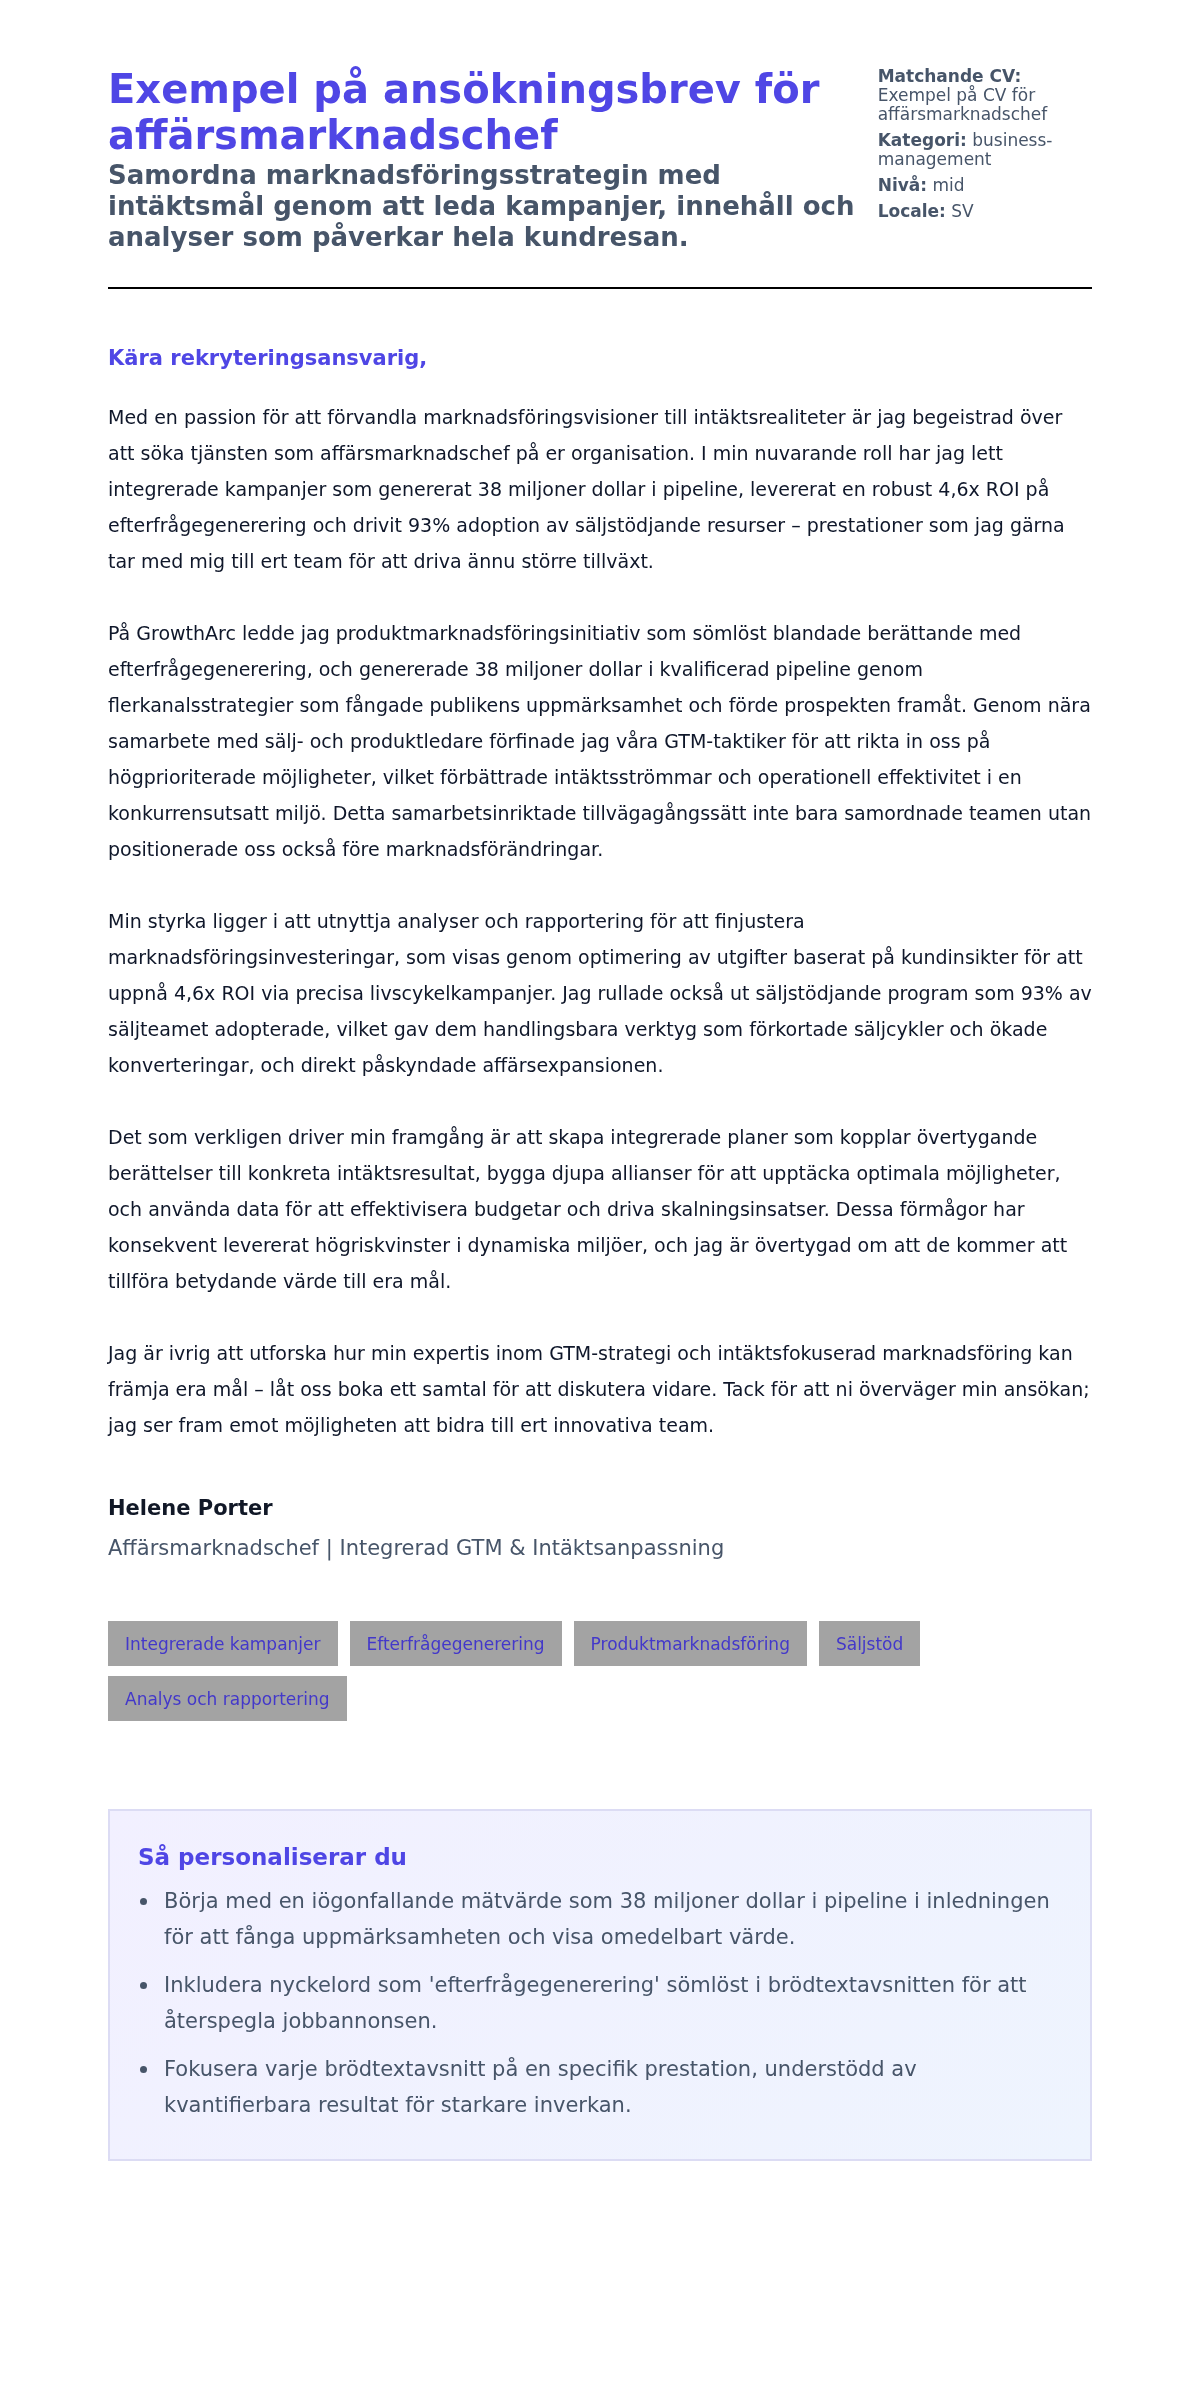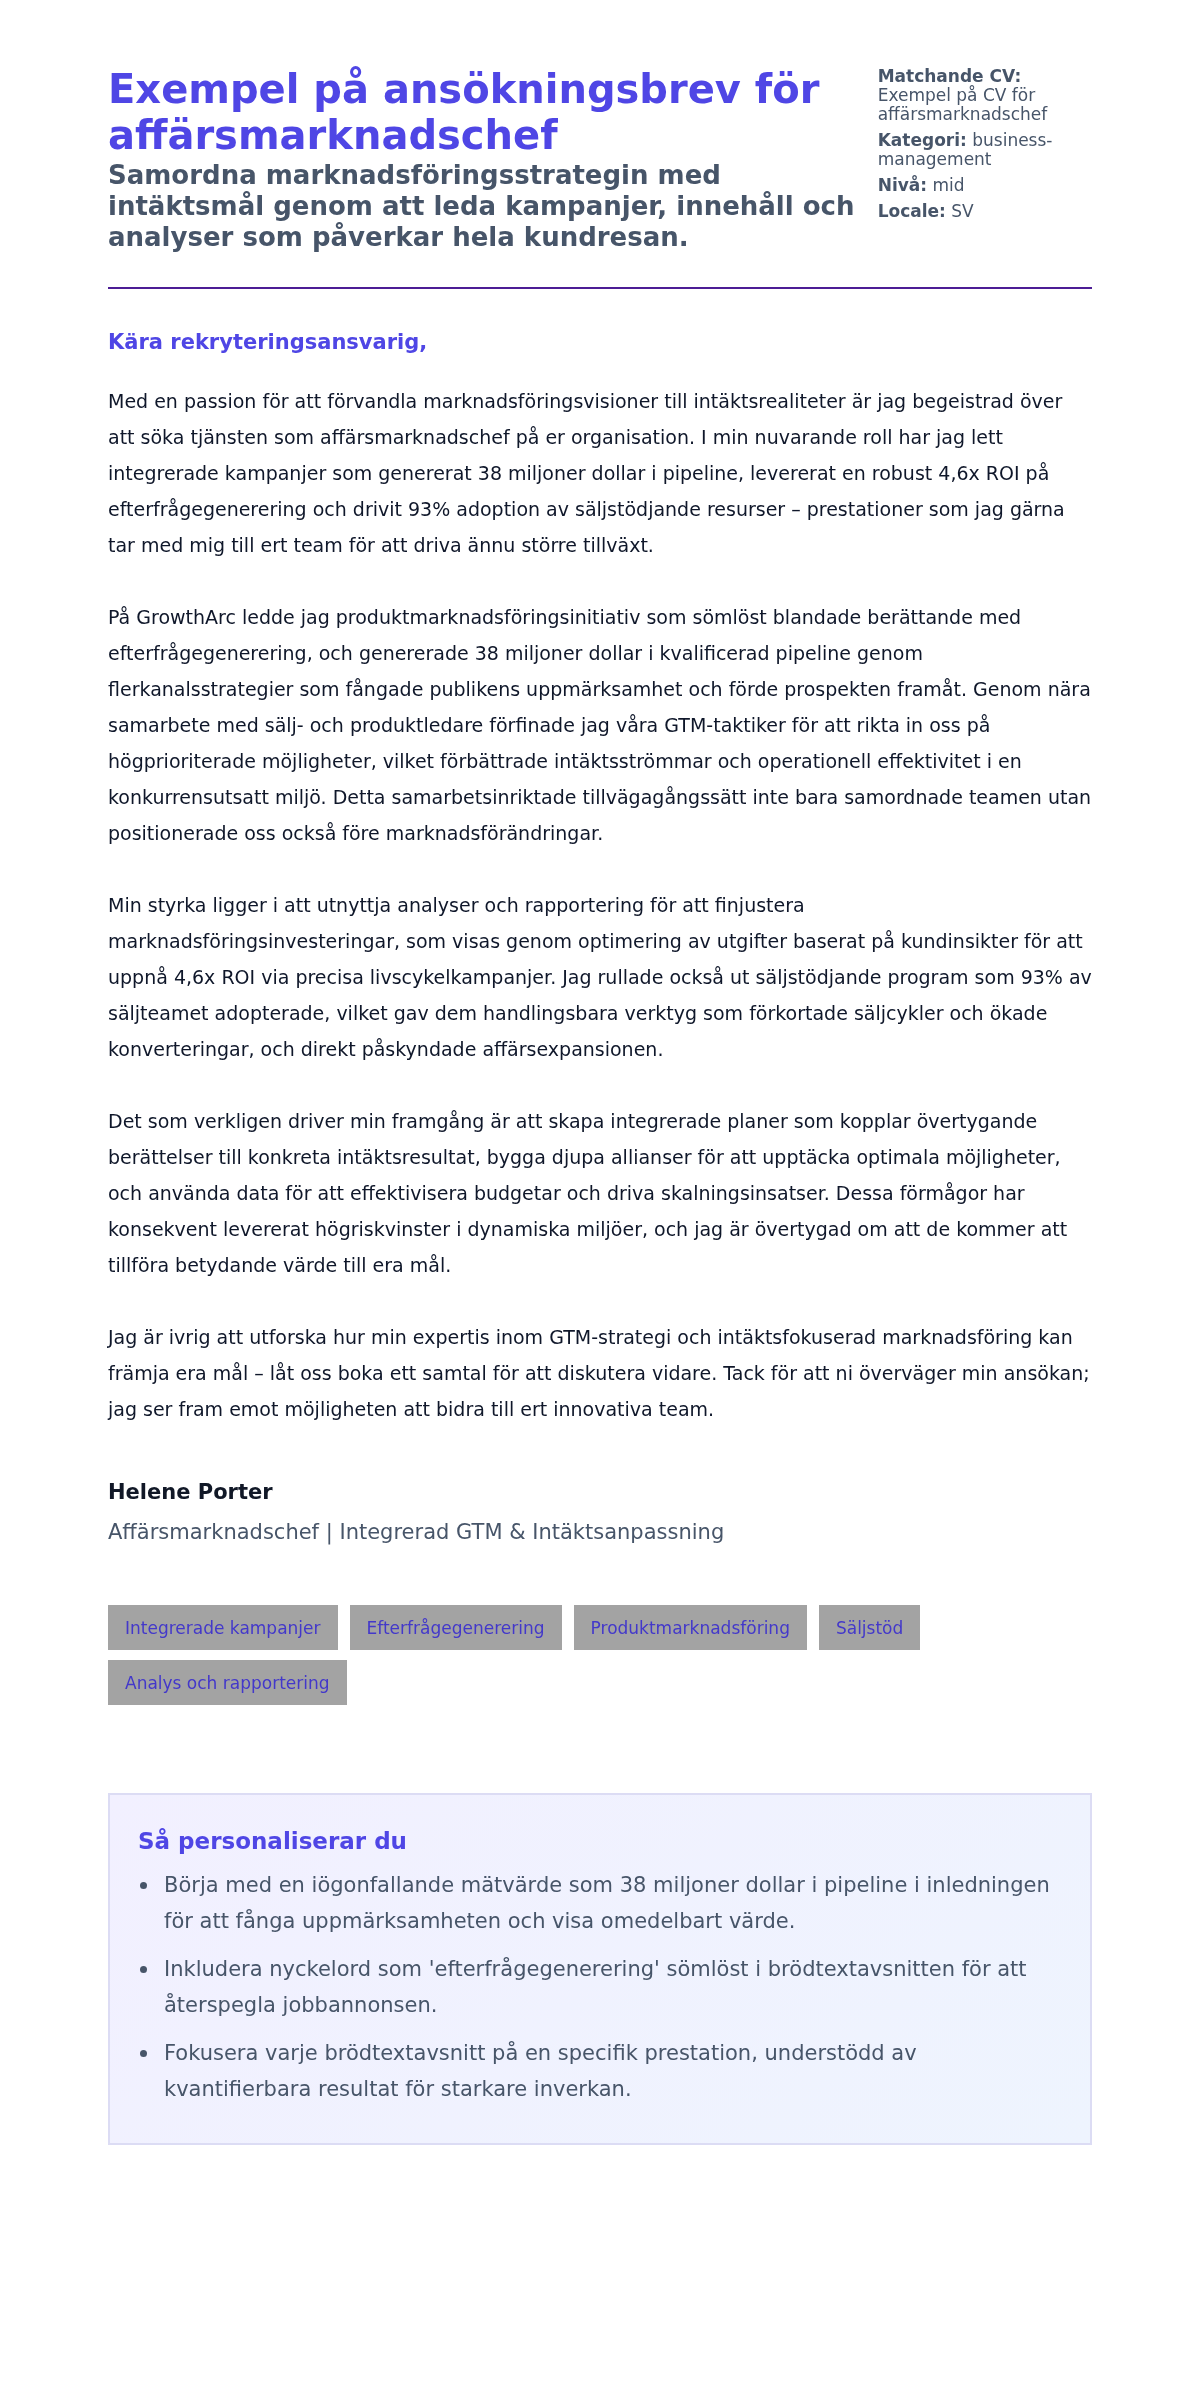--- a/index.html
+++ b/index.html
@@ -12,21 +12,21 @@
     }
     .page {
       width: 1200px;
       padding: 66px 108px 60px 108px;
     }
     .header {
       display: flex;
       justify-content: space-between;
       align-items: flex-start;
       padding-bottom: 34px;
-      border-bottom: 2px solid #4c1d95;
+      border-bottom: 2px solid #000000;
     }
     .header-left { width: 790px; }
     .title {
       font-size: 40px;
       line-height: 46px;
       font-weight: bold;
       color: #4f46e5;
     }
     .subtitle {
       margin-top: 2px;
@@ -39,21 +39,21 @@
       width: 220px;
       font-size: 17px;
       line-height: 19px;
       color: #475569;
       padding-top: 1px;
     }
     .meta-row { margin-bottom: 7px; }
     .meta-row b { font-weight: bold; color: #475569; }
 
     .greeting {
-      margin-top: 40px;
+      margin-top: 56px;
       font-size: 21px;
       font-weight: bold;
       color: #4f46e5;
       line-height: 26px;
     }
     .body-text { margin-top: 28px; }
     .para {
       font-size: 19px;
       line-height: 36px;
       color: #0f172a;

